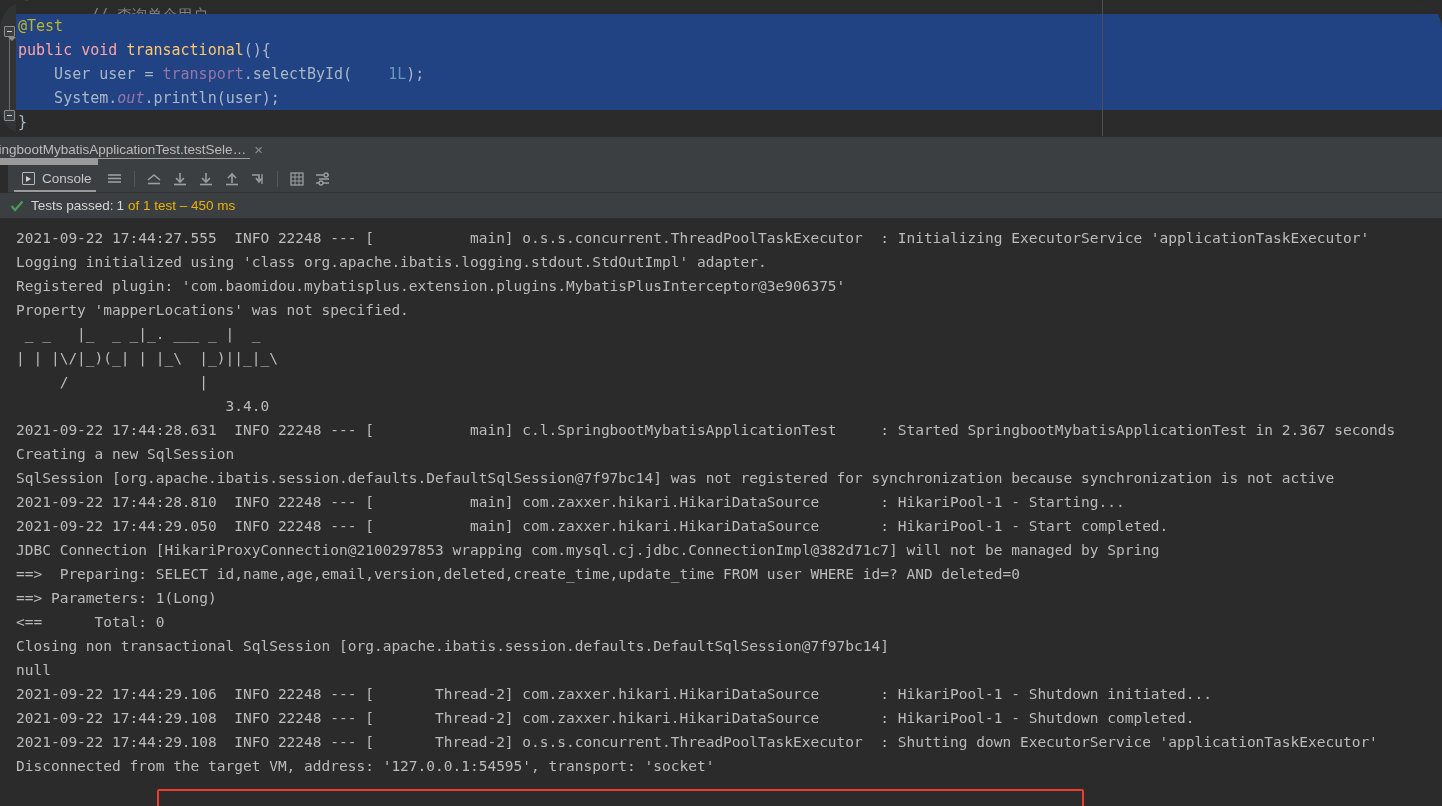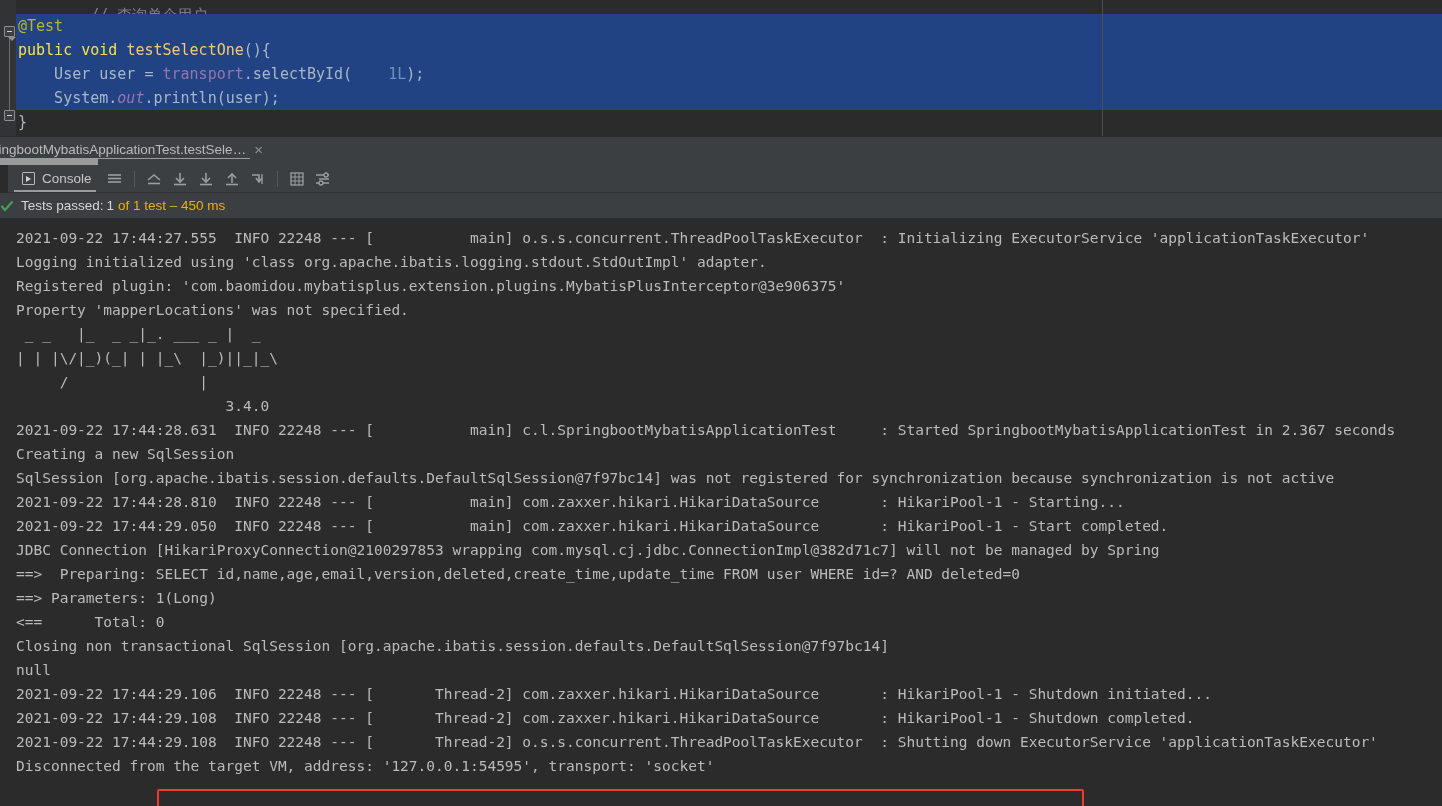--- a/index.html
+++ b/index.html
@@ -7,21 +7,21 @@
     width: 1442px; height: 806px;
     background: #2b2b2b;
     font-family: "DejaVu Sans Mono", "Liberation Mono", monospace;
     overflow: hidden;
   }
   #app { position: relative; width: 1442px; height: 806px; }
 
   
   .editor {
     position: absolute; left: 0; top: 0; width: 1442px; height: 136px;
-    background: #2b2b2b; overflow: hidden;
+    background: #2b2b2b; overflow: hidden; border-radius: 29px;
   }
   .gutter {
     position: absolute; left: 0; top: 0; width: 16px; height: 136px;
     background: #313335;
   }
   .fold-line {
     position: absolute; left: 9px; top: 30px; width: 1px; height: 84px;
     background: #6b6f70;
   }
   .fold-marker {
@@ -51,21 +51,21 @@
     position: relative; height: 24px; line-height: 24px;
     font-size: 15px; white-space: pre;
     padding-left: 2px;
   }
   .code-line.sel { background: #214283; }
   .code-line.top-partial {
     height: 14px; line-height: 10px; overflow: hidden; background: #2b2b2b;
   }
   .code-line.last { background: #2b2b2b; }
 
-  .kw   { color: #fde047; }
+  .kw   { color: #fca5a5; }
   .anno { color: #bbb529; }
   .mth  { color: #ffc66d; }
   .fld  { color: #9876aa; }
   .num  { color: #6897bb; margin-left: 36px; }
   .ital { color: #9876aa; font-style: italic; }
   .pln  { color: #a9b7c6; }
   .cmt  { color: #808080; }
 
   .bulb {
     position: absolute; left: 22px; top: 0px; width: 11px; height: 13px;
@@ -143,21 +143,21 @@
   .tb-btn {
     width: 22px; height: 22px; display: flex; align-items: center;
     justify-content: center; margin: 0 2px; position: relative;
   }
   .tb-btn svg { display: block; }
 
   
   .test-status {
     position: absolute; left: 0; top: 193px; width: 1442px; height: 25px;
     background: #3c3f41;
-    display: flex; align-items: center; 
+    display: flex; align-items: center; padding-left: 10px;
     font-family: "Liberation Sans", sans-serif; font-size: 13.5px;
   }
   .check-icon { margin-right: 7px; display: block; }
   .ts-main { color: #d6d6d6; }
   .ts-count { color: #d6d6d6; margin-left: 3px; }
   .ts-dim { color: #eab308; margin-left: 4px; }
 
   
   .console-out {
     position: absolute; left: 0; top: 226px; width: 1442px; height: 588px;
@@ -196,21 +196,21 @@
       <div class="base"></div>
     </div>
 
     <div class="code-area">
       <div class="guide-line"></div>
       <div class="code-line top-partial">
         <span class="cmt">// 查询单个用户</span>
       </div>
       <div id="code-lines">
           <div class="code-line sel"><span class="anno">@Test</span></div>
-          <div class="code-line sel"><span class="kw">public</span><span class="pln"> </span><span class="kw">void</span><span class="pln"> </span><span class="mth">testSelectOne</span><span class="pln">(){</span></div>
+          <div class="code-line sel"><span class="kw">public</span><span class="pln"> </span><span class="kw">void</span><span class="pln"> </span><span class="mth">transactional</span><span class="pln">(){</span></div>
           <div class="code-line sel"><span class="pln">    User user = </span><span class="fld">transport</span><span class="pln">.selectById(</span><span class="num">1L</span><span class="pln">);</span></div>
           <div class="code-line sel"><span class="pln">    System.</span><span class="ital">out</span><span class="pln">.println(user);</span></div>
           <div class="code-line last"><span class="pln">}</span></div>
         </div>
     </div>
   </div>
 
   <div class="tabbar">
     <div class="tab">
       <span class="tab-label">ringbootMybatisApplicationTest.testSele…</span>

